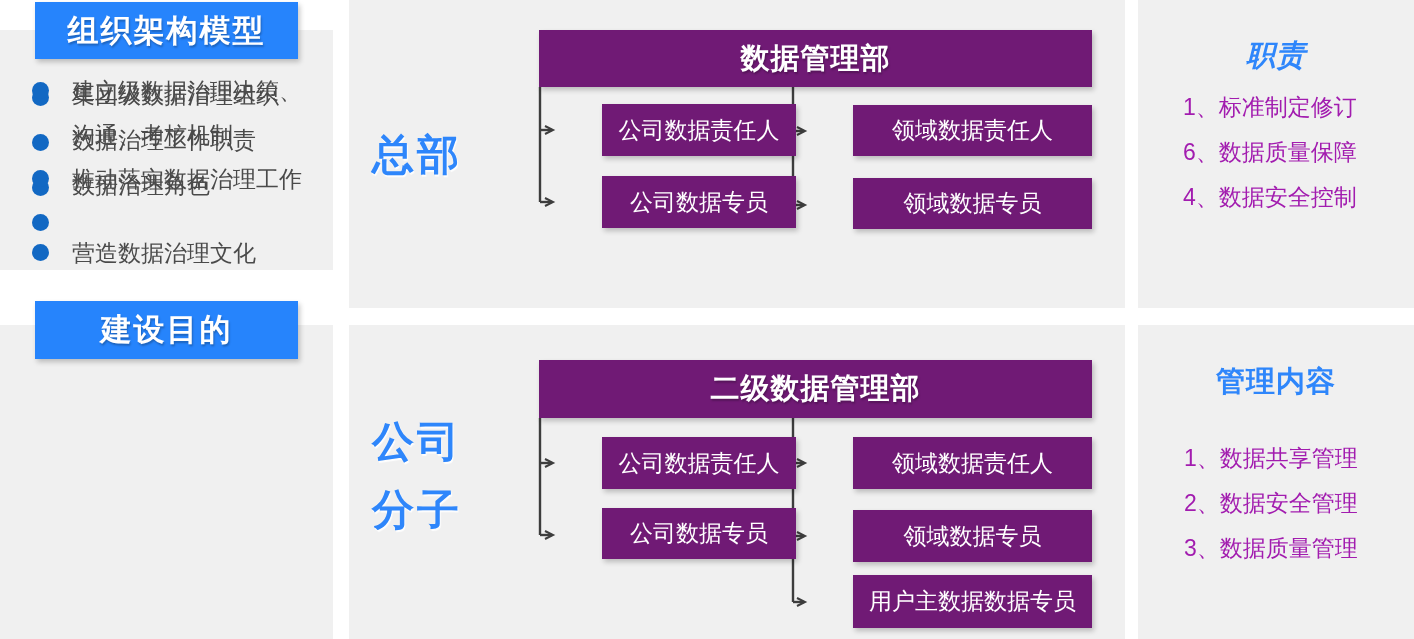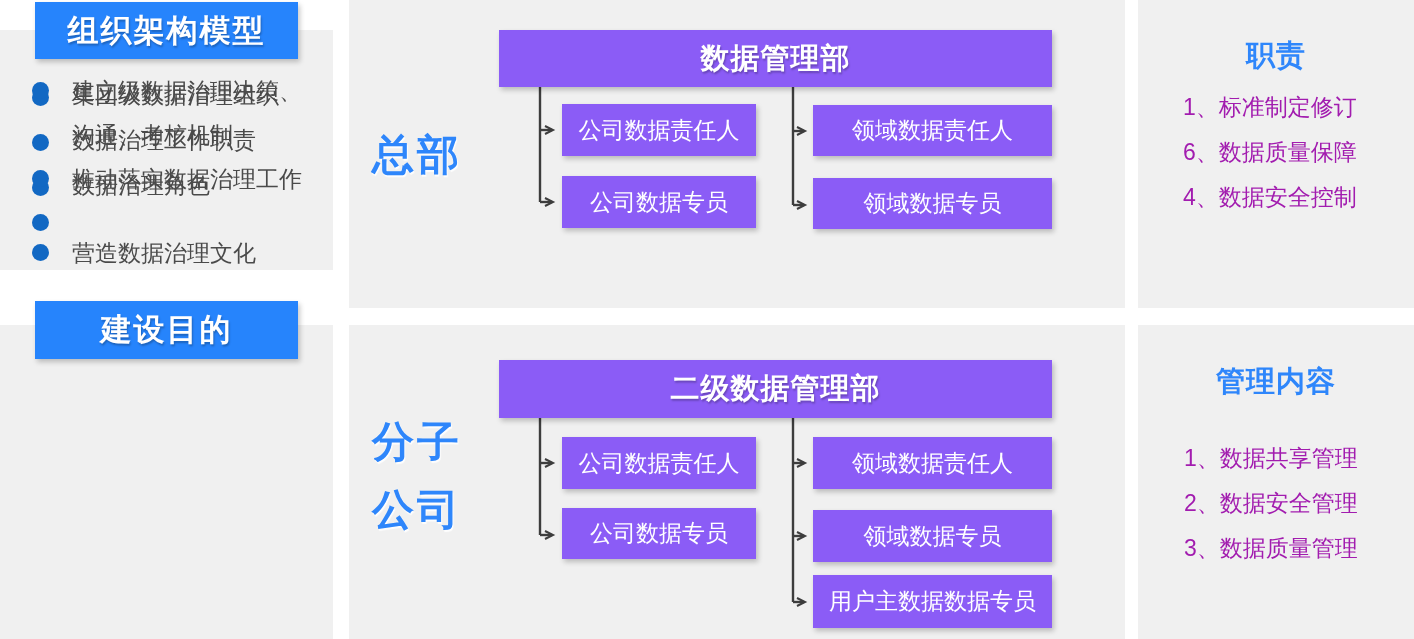--- a/index.html
+++ b/index.html
@@ -52,23 +52,23 @@
   #titleF{top:37px;}
 
   .big-label{
     position:absolute;color:#2e86fb;font-weight:800;font-size:42px;
     letter-spacing:3px;z-index:2;text-shadow:1px 2px 1px rgba(255,255,255,0.9);
   }
   #labelHQ{left:372px;top:127px;}
   #labelSub{left:372px;top:408px;line-height:68px;}
 
   .node{
-    position:absolute;background:#8b5cf6;color:#ffffff;
+    position:absolute;background:#701a75;color:#ffffff;
     display:flex;align-items:center;justify-content:center;z-index:2;
-    box-shadow:2px 3px 5px rgba(0,0,0,0.22);font-size:23px;
+    box-shadow:2px 3px 5px rgba(0,0,0,0.22);font-size:23px;margin-left:40px;
   }
   .dept{font-weight:bold;font-size:29px;letter-spacing:1px;
         text-shadow:1px 2px 2px rgba(0,0,0,0.25);}
   #hqDept{left:499px;top:30px;width:553px;height:57px;}
   #t1{left:562px;top:104px;width:194px;height:52px;}
   #t2{left:562px;top:176px;width:194px;height:52px;}
   #t3{left:813px;top:105px;width:239px;height:51px;}
   #t4{left:813px;top:178px;width:239px;height:51px;}
 
   #subDept{left:499px;top:360px;width:553px;height:58px;}
@@ -151,32 +151,32 @@
   </ul>
 
   <div class="big-label" id="labelHQ">总部</div>
   <div class="node dept" id="hqDept">数据管理部</div>
   <div class="node" id="t1">公司数据责任人</div>
   <div class="node" id="t2">公司数据专员</div>
   <div class="node" id="t3">领域数据责任人</div>
   <div class="node" id="t4">领域数据专员</div>
 
   <div class="big-label" id="labelSub">
+    <div>公司</div>
     <div>分子</div>
-    <div>公司</div>
   </div>
   <div class="node dept" id="subDept">二级数据管理部</div>
   <div class="node" id="b1">公司数据责任人</div>
   <div class="node" id="b2">公司数据专员</div>
   <div class="node" id="b3">领域数据责任人</div>
   <div class="node" id="b4">领域数据专员</div>
   <div class="node" id="b5">用户主数据数据专员</div>
 
   <div class="panel-content">
-    <div class="side-title" id="titleE" style="left:1138px;width:276px;">职责</div>
+    <div class="side-title" id="titleE" style="left:1138px;width:276px;font-style:italic;">职责</div>
     <ol class="num-list" id="listE" style="left:1183px;">
       <li>1、标准制定修订</li>
       <li>6、数据质量保障</li>
       <li>4、数据安全控制</li>
     </ol>
   </div>
 
   <div class="panel-content">
     <div class="side-title" id="titleF" style="left:1138px;top:362px;width:276px;">管理内容</div>
     <ol class="num-list" id="listF" style="left:1184px;top:436px;">

